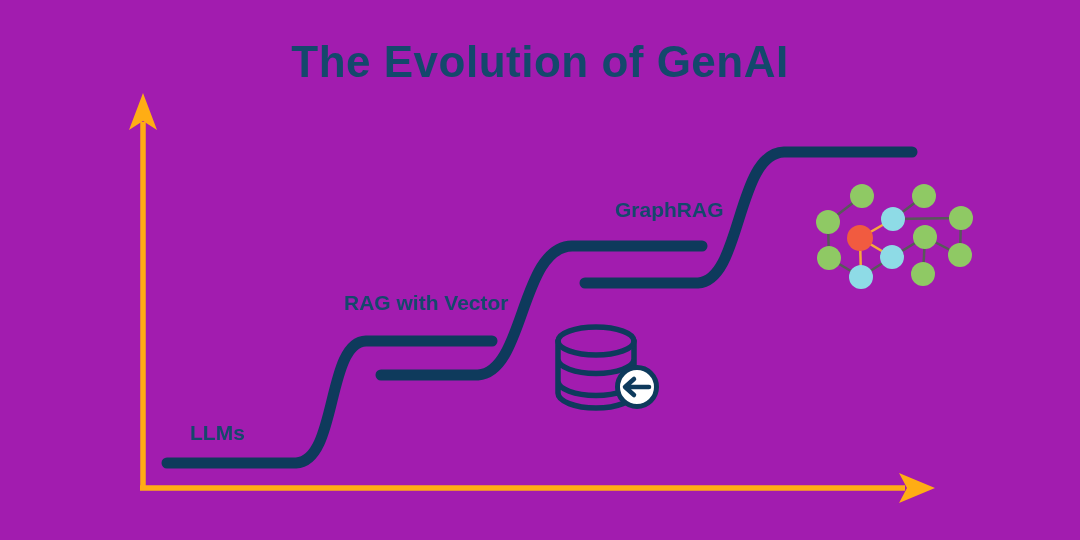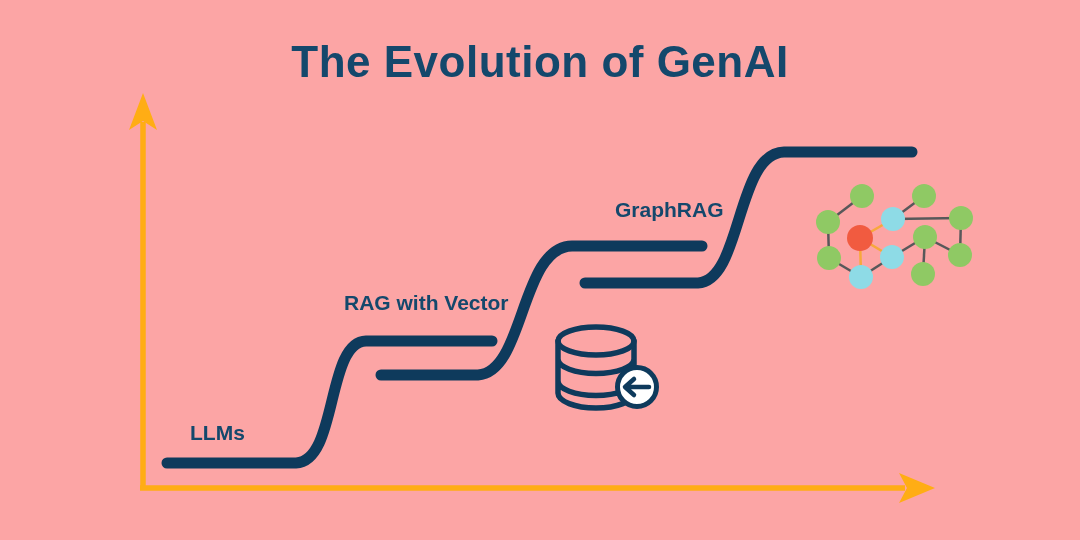--- a/index.html
+++ b/index.html
@@ -1,17 +1,17 @@
 <!DOCTYPE html>
 <html><head>
 <meta charset="utf-8">
 <style>
   html,body{margin:0;padding:0;background:#ffffff;}
   .stage{
-    width:1080px;height:540px;position:relative;background:#fca5a5;overflow:hidden;
+    width:1080px;height:540px;position:relative;background:#a21caf;overflow:hidden;
     font-family:"Liberation Sans",sans-serif;
   }
   svg{position:absolute;top:0;left:0;}
   .title-text{font-weight:bold;font-size:44px;letter-spacing:0.5px;}
   .stage-label{font-weight:bold;font-size:21px;}
   .curve{fill:none;stroke-width:11;stroke-linecap:round;stroke-linejoin:round;}
   .axis{stroke-width:5.5;stroke-linecap:butt;}
   .dbstroke{fill:none;stroke-width:5.5;stroke-linecap:round;stroke-linejoin:round;}
 </style>
 </head>

